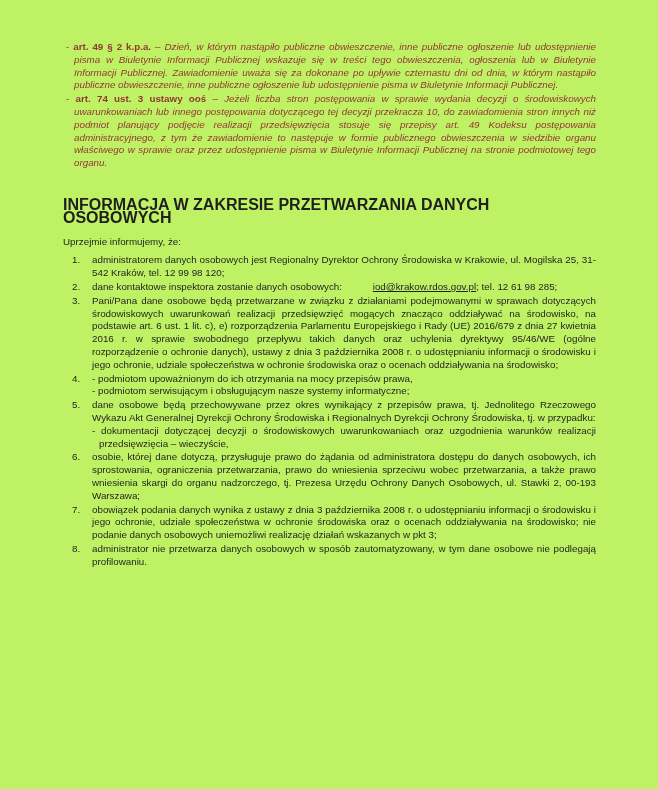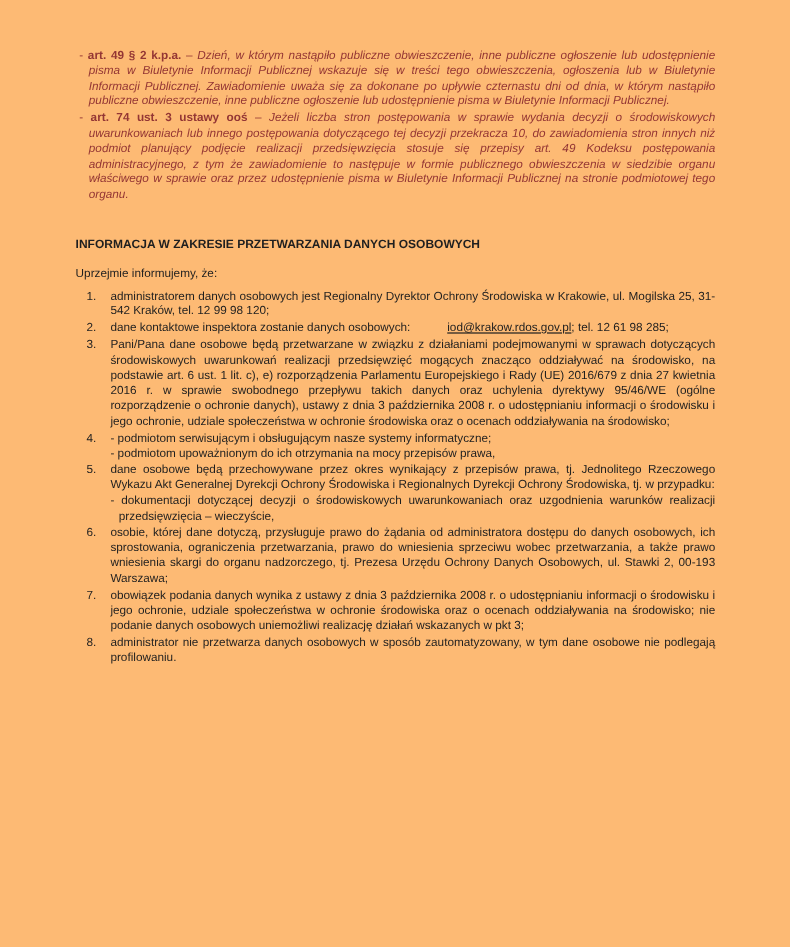--- a/index.html
+++ b/index.html
@@ -1,21 +1,21 @@
 <!DOCTYPE html>
 <html><head>
 <meta charset="utf-8">
 <style>
   html, body { margin: 0; padding: 0; background: #e9e9e9; }
   .page {
     position: relative;
     width: 658px;
     height: 789px;
     margin: 0 auto;
-    background: #fdba74;
+    background: #bef264;
     font-family: "Liberation Sans", sans-serif;
     font-size: 9.8px;
     line-height: 12.8px;
     color: #1f1f1f;
     box-sizing: border-box;
     padding: 41px 62px 0 63px;
     overflow: hidden;
   }
   
   .note {
@@ -26,21 +26,21 @@
     margin: 0 0 1px 0;
   }
   .note-lead { font-weight: bold; font-style: normal; }
   .note-body { font-style: italic; }
   .note-marker { display: inline; }
 
   .doc-heading {
     font-weight: bold;
     color: #1f1f1f;
     margin: 29px 0 0 0;
-    font-size: 10px;
+    font-size: 16px;
   }
   .intro {
     margin: 11px 0 6px 0;
   }
   
   .olist { margin: 0; padding: 0; }
   .oitem {
     position: relative;
     padding-left: 29px;
     text-align: justify;
@@ -96,22 +96,22 @@
       <span>dane kontaktowe inspektora zostanie danych osobowych: </span><a class="email" href="#">iod@krakow.rdos.gov.pl</a><span>; tel. 12 61 98 285;</span>
     </div>
 
     <div class="oitem">
       <span class="num">3.</span>
       <span>Pani/Pana dane osobowe będą przetwarzane w związku z działaniami podejmowanymi w sprawach dotyczących środowiskowych uwarunkowań realizacji przedsięwzięć mogących znacząco oddziaływać na środowisko, na podstawie art. 6 ust. 1 lit. c), e) rozporządzenia Parlamentu Europejskiego i Rady (UE) 2016/679 z dnia 27 kwietnia 2016 r. w sprawie swobodnego przepływu takich danych oraz uchylenia dyrektywy 95/46/WE (ogólne rozporządzenie o ochronie danych), ustawy z dnia 3 października 2008 r. o udostępnianiu informacji o środowisku i jego ochronie, udziale społeczeństwa w ochronie środowiska oraz o ocenach oddziaływania na środowisko;</span>
     </div>
 
     <div class="oitem">
       <span class="num">4.</span>
+      <div class="sub"><span>-</span> <span>podmiotom upoważnionym do ich otrzymania na mocy przepisów prawa,</span></div>
       <div class="sub"><span>-</span> <span>podmiotom serwisującym i obsługującym nasze systemy informatyczne;</span></div>
-      <div class="sub"><span>-</span> <span>podmiotom upoważnionym do ich otrzymania na mocy przepisów prawa,</span></div>
     </div>
 
     <div class="oitem">
       <span class="num">5.</span>
       <span>dane osobowe będą przechowywane przez okres wynikający z przepisów prawa, tj. Jednolitego Rzeczowego Wykazu Akt Generalnej Dyrekcji Ochrony Środowiska i Regionalnych Dyrekcji Ochrony Środowiska, tj. w przypadku:</span>
       <div class="sub"><span>-</span> <span>dokumentacji dotyczącej decyzji o środowiskowych uwarunkowaniach oraz uzgodnienia warunków realizacji przedsięwzięcia – wieczyście,</span></div>
     </div>
 
     <div class="oitem">
       <span class="num">6.</span>

